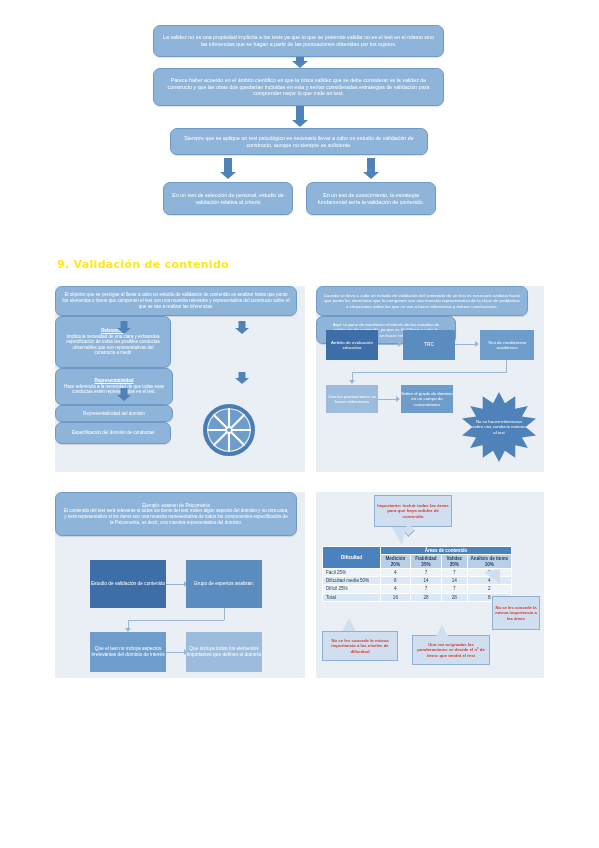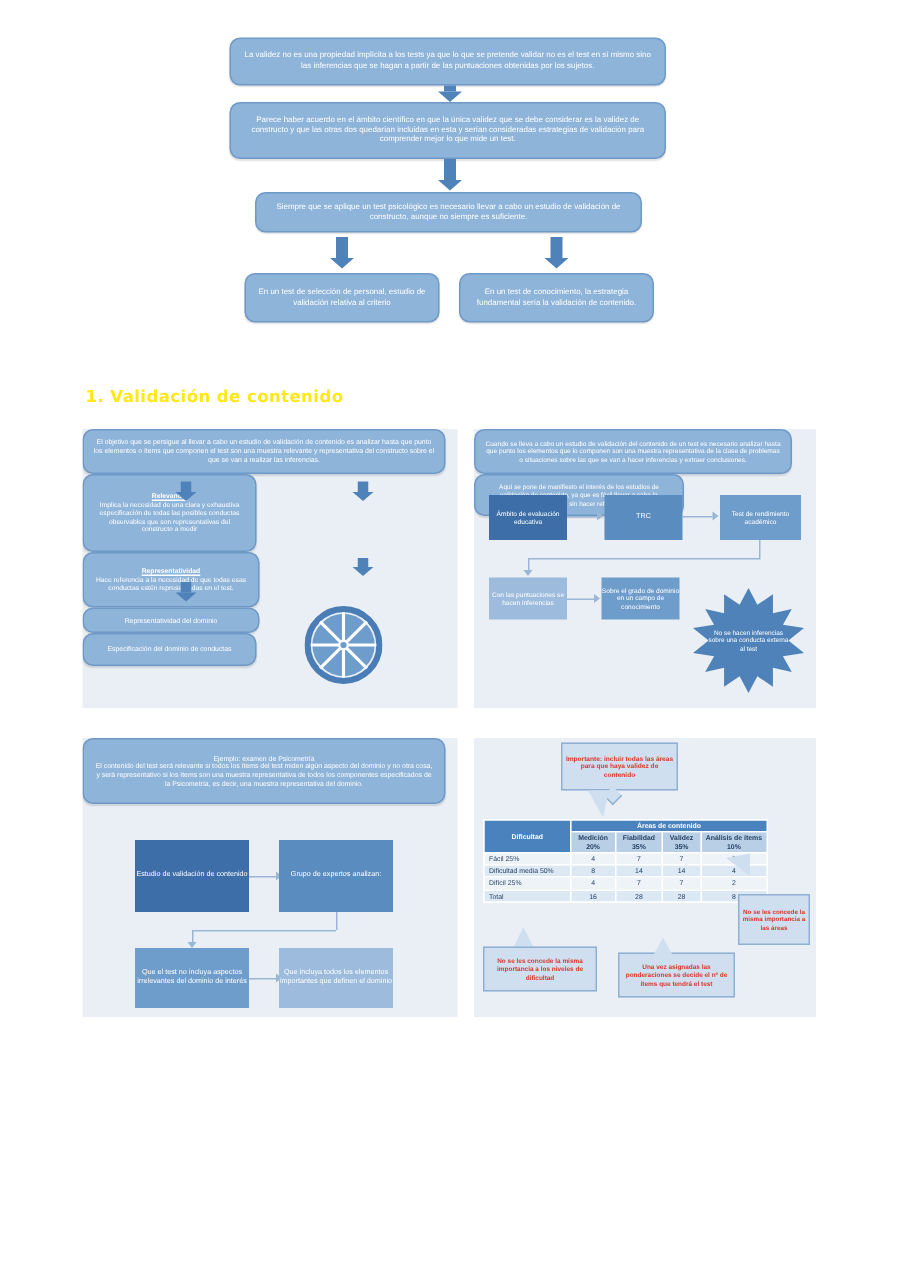--- a/index.html
+++ b/index.html
@@ -184,21 +184,21 @@
     </div>
     <div class="fat-arrow" style="left:363px; top:158px; width:16px; height:22px;">
       <div class="shaft" style="height:14px;"></div>
       <div class="head" style="top:14px;"></div>
     </div>
 
     <div class="pill" id="s1-box4">En un test de selección de personal, estudio de validación relativa al criterio</div>
     <div class="pill" id="s1-box5">En un test de conocimiento, la estrategia fundamental sería la validación de contenido.</div>
   </div>
 
-  <div id="heading">1. Validación de contenido</div>
+  <div id="heading">9. Validación de contenido</div>
 
   <div class="panel" id="p-tl">
     <div class="panel-inner">
 
       <div class="pill" style="left:4px; top:4px; width:242px; height:30px; font-size:4.6px;">El objetivo que se persigue al llevar a cabo un estudio de validación de contenido es analizar hasta que punto los elementos o ítems que componen el test son una muestra relevante y representativa del constructo sobre el que se van a realizar las inferencias.</div>
 
       <div class="fat-arrow" style="left:62px; top:35px; width:14px; height:13px;">
         <div class="shaft" style="height:7px; width:7px;"></div>
         <div class="head" style="top:7px; border-left-width:7px; border-right-width:7px; border-top-width:6px;"></div>
       </div>

